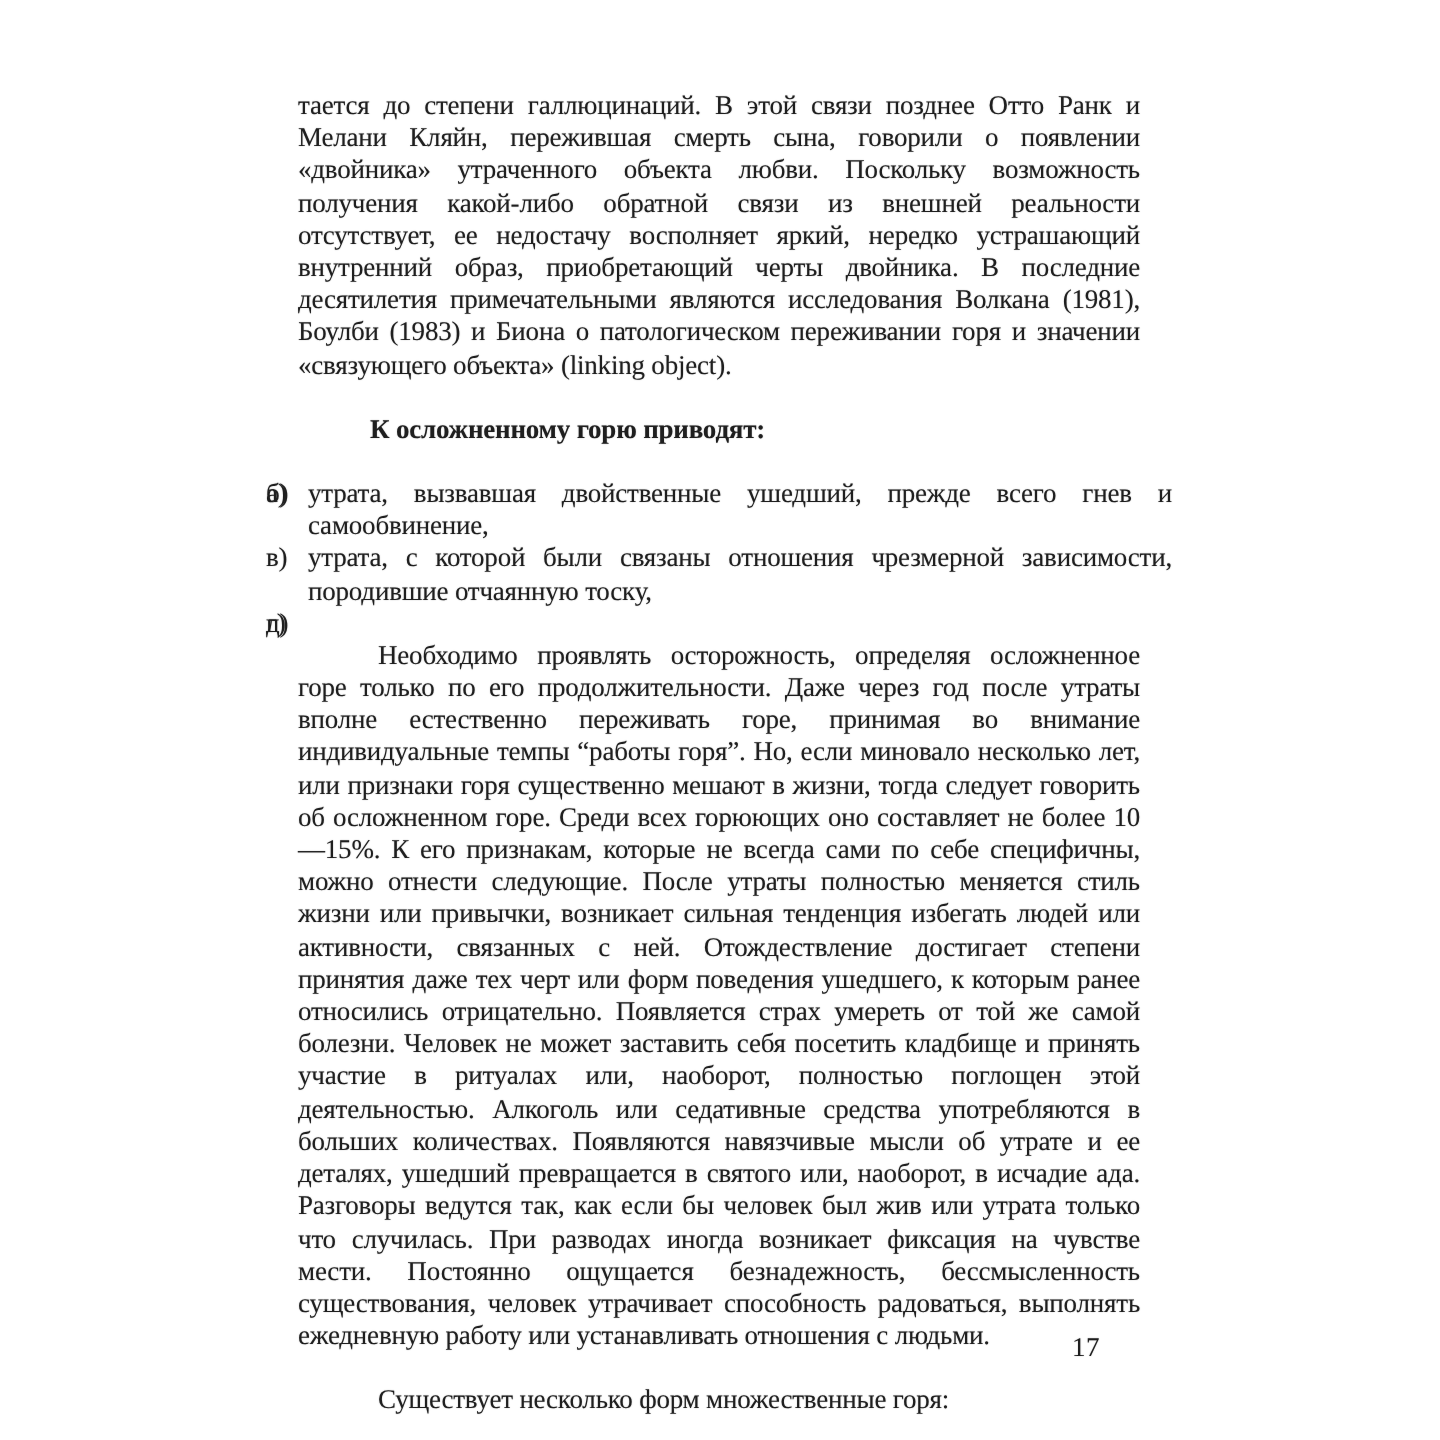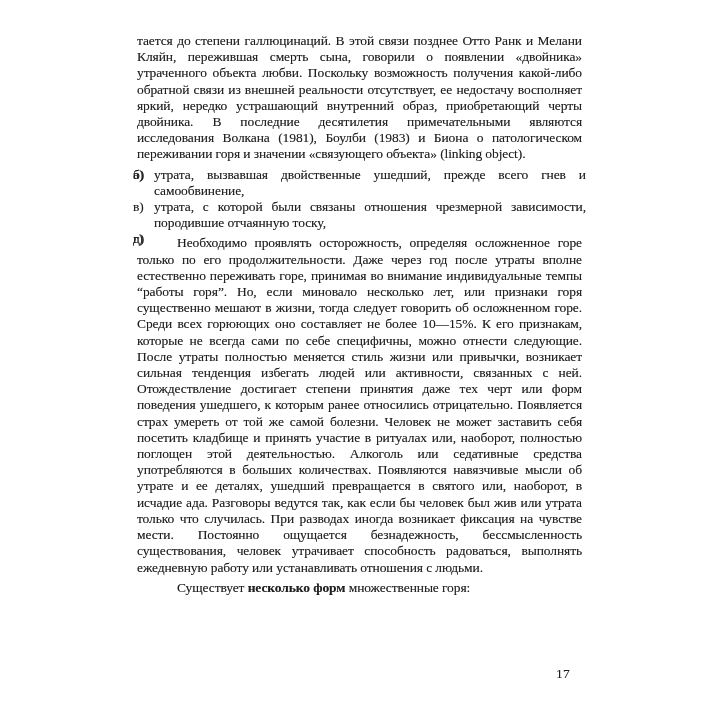--- a/index.html
+++ b/index.html
@@ -22,21 +22,21 @@
     left: 133px;
     top: 29px;
     width: 453px;
     font-size: 13.5px;
     line-height: 16.2px;
     letter-spacing: -0.1px;
     text-align: justify;
     hyphens: auto;
     -webkit-hyphens: auto;
   }
-  .content p { margin: 4px; }
+  .content p { margin: 16px; }
   .para-indent { text-indent: 40px; }
   .section-heading {
     font-weight: bold;
     text-indent: 36px;
     margin-top: 12px !important;
   }
   ul.causes {
     list-style: none;
     margin: 0;
     padding: 0;
@@ -44,37 +44,38 @@
   ul.causes li {
     position: relative;
     padding-left: 21px;
     text-align: justify;
   }
   ul.causes li .marker {
     position: absolute;
     left: 0;
     top: 0;
   }
-  .bold { font-weight: bold; }
+  .bold { font-weight: normal; }
   .page-number {
     position: absolute;
     top: 666px;
-    left: 556px;
+    left: 536px;
     font-size: 13.5px;
     letter-spacing: 0.2px;
   }
 </style>
 </head>
 <body>
 
 <div class="book-page">
   <div class="content">
 
     <p>тается до степени галлюцинаций. В этой связи позднее Отто Ранк и Мелани Кляйн, пережившая смерть сына, говорили о появлении «двойника» утраченного объекта любви. Поскольку возможность получения какой-либо обратной связи из внешней реальности отсутствует, ее недостачу восполняет яркий, нередко устрашающий внутренний образ, приобретающий черты двойника. В последние десятилетия примечательными являются исследования Волкана (1981), Боулби (1983) и Биона о патологическом переживании горя и значении «связующего объекта» (linking object).</p>
 
+    <p class="section-heading">К осложненному горю приводят:</p>
 
     <ul class="causes">
       <li><span class="marker">а)</span></li>
       <li><span class="marker">б)</span><span>утрата, вызвавшая двойственные ушедший, прежде всего гнев и самообвинение,</span></li>
       <li><span class="marker">в)</span><span>утрата, с которой были связаны отношения чрезмерной зависимости, породившие отчаянную тоску,</span></li>
       <li><span class="marker">г)</span></li>
       <li><span class="marker">д)</span></li>
     </ul>
 
     <p class="para-indent">Необходимо проявлять осторожность, определяя осложненное горе только по его продолжительности. Даже через год после утраты вполне естественно переживать горе, принимая во внимание индивидуальные темпы “работы горя”. Но, если миновало несколько лет, или признаки горя существенно мешают в жизни, тогда следует говорить об осложненном горе. Среди всех горюющих оно составляет не более 10—15%. К его признакам, которые не всегда сами по себе специфичны, можно отнести следующие. После утраты полностью меняется стиль жизни или привычки, возникает сильная тенденция избегать людей или активности, связанных с ней. Отождествление достигает степени принятия даже тех черт или форм поведения ушедшего, к которым ранее относились отрицательно. Появляется страх умереть от той же самой болезни. Человек не может заставить себя посетить кладбище и принять участие в ритуалах или, наоборот, полностью поглощен этой деятельностью. Алкоголь или седативные средства употребляются в больших количествах. Появляются навязчивые мысли об утрате и ее деталях, ушедший превращается в святого или, наоборот, в исчадие ада. Разговоры ведутся так, как если бы человек был жив или утрата только что случилась. При разводах иногда возникает фиксация на чувстве мести. Постоянно ощущается безнадежность, бессмысленность существования, человек утрачивает способность радоваться, выполнять ежедневную работу или устанавливать отношения с людьми.</p>

